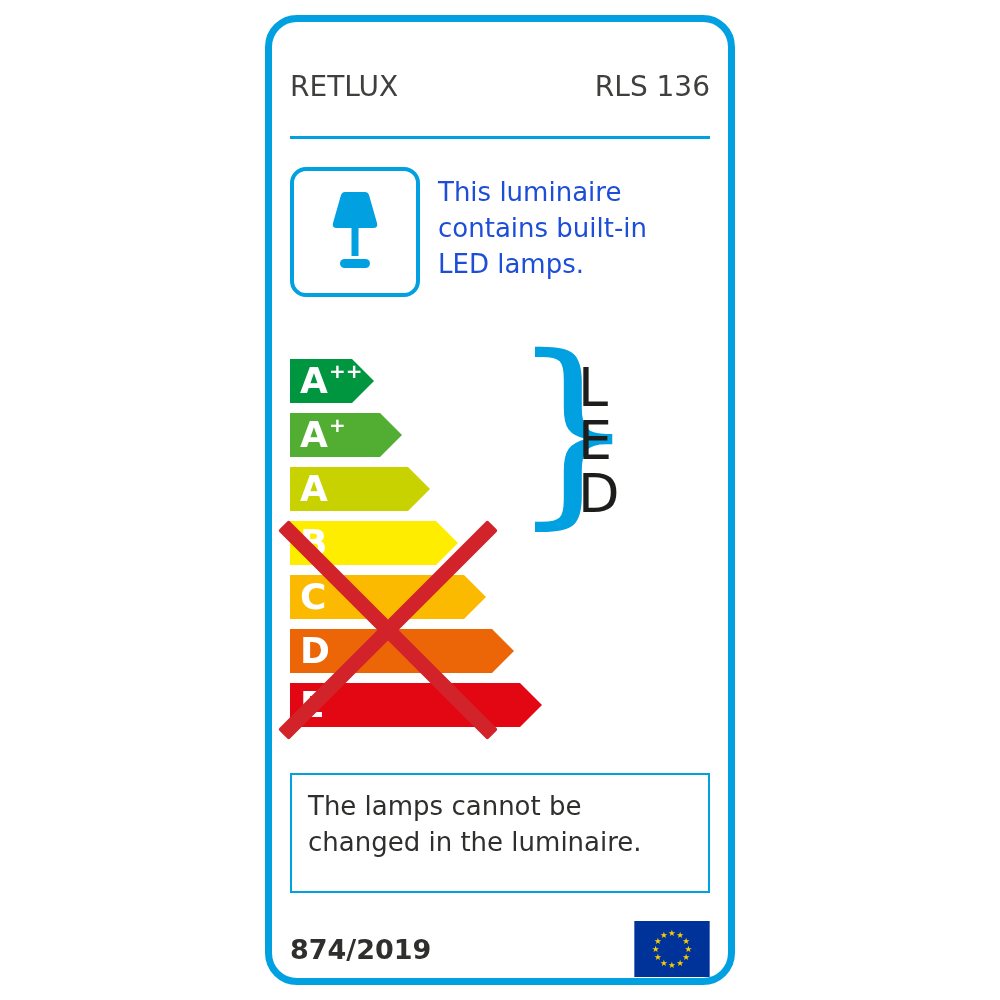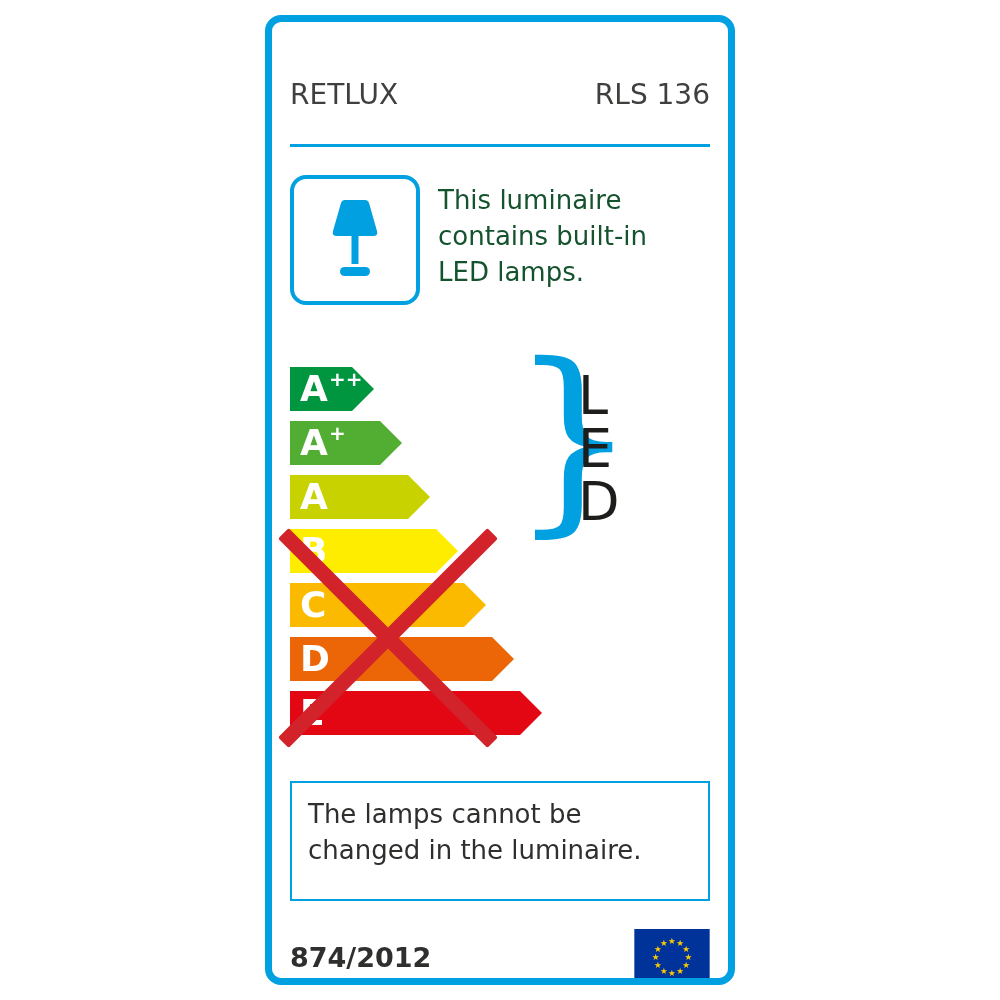--- a/index.html
+++ b/index.html
@@ -11,24 +11,24 @@
     font-family: "DejaVu Sans", "Liberation Sans", sans-serif;
     color: #3c3c3b;
   }
   .label-frame {
     position: absolute;
     left: 265px;
     top: 15px;
     width: 470px;
     height: 970px;
     border: 7px solid #00a0e1;
-    border-radius: 16px;
+    border-radius: 32px;
     box-sizing: border-box;
     background: #ffffff;
-    padding: 12px 18px;
+    padding: 4px 18px;
     overflow: hidden;
   }
   .header-row {
     margin-top: 44px;
     display: flex;
     justify-content: space-between;
     align-items: baseline;
     font-size: 28px;
     line-height: 34px;
     color: #3f3f3e;
@@ -53,21 +53,21 @@
     display: flex;
     align-items: center;
     justify-content: center;
     color: #00a0e1;
   }
   .lamp-note {
     margin-left: 18px;
     margin-top: 8px;
     font-size: 26px;
     line-height: 1.38;
-    color: #14532d;
+    color: #1d4ed8;
     width: 265px;
   }
   .energy-section {
     position: relative;
     margin-top: 62px;
     height: 368px;
   }
   .arrow {
     height: 44px;
     margin-bottom: 10px;
@@ -231,21 +231,21 @@
       <div class="led-letter">D</div>
     </div>
 
   </div>
 
   <div class="note-box" style="border-color: rgb(0, 160, 225);">
     <span>The lamps cannot be changed in the luminaire.</span>
   </div>
 
   <div class="footer-row">
-    <span class="regulation">874/2012</span>
+    <span class="regulation">874/2019</span>
     <svg class="eu-flag" viewBox="0 0 74 55">
       <rect x="0" y="0" width="74" height="55" fill="#003399" style="fill: rgb(0, 51, 153);"></rect>
       <g fill="#ffcc00" font-size="8.5" text-anchor="middle" font-family="DejaVu Sans, sans-serif" style="fill: rgb(255, 204, 0);">
         <text x="37" y="14.5">★</text>
         <text x="45" y="16.6">★</text>
         <text x="50.9" y="22.5">★</text>
         <text x="53" y="30.5">★</text>
         <text x="50.9" y="38.5">★</text>
         <text x="45" y="44.4">★</text>
         <text x="37" y="46.5">★</text>

